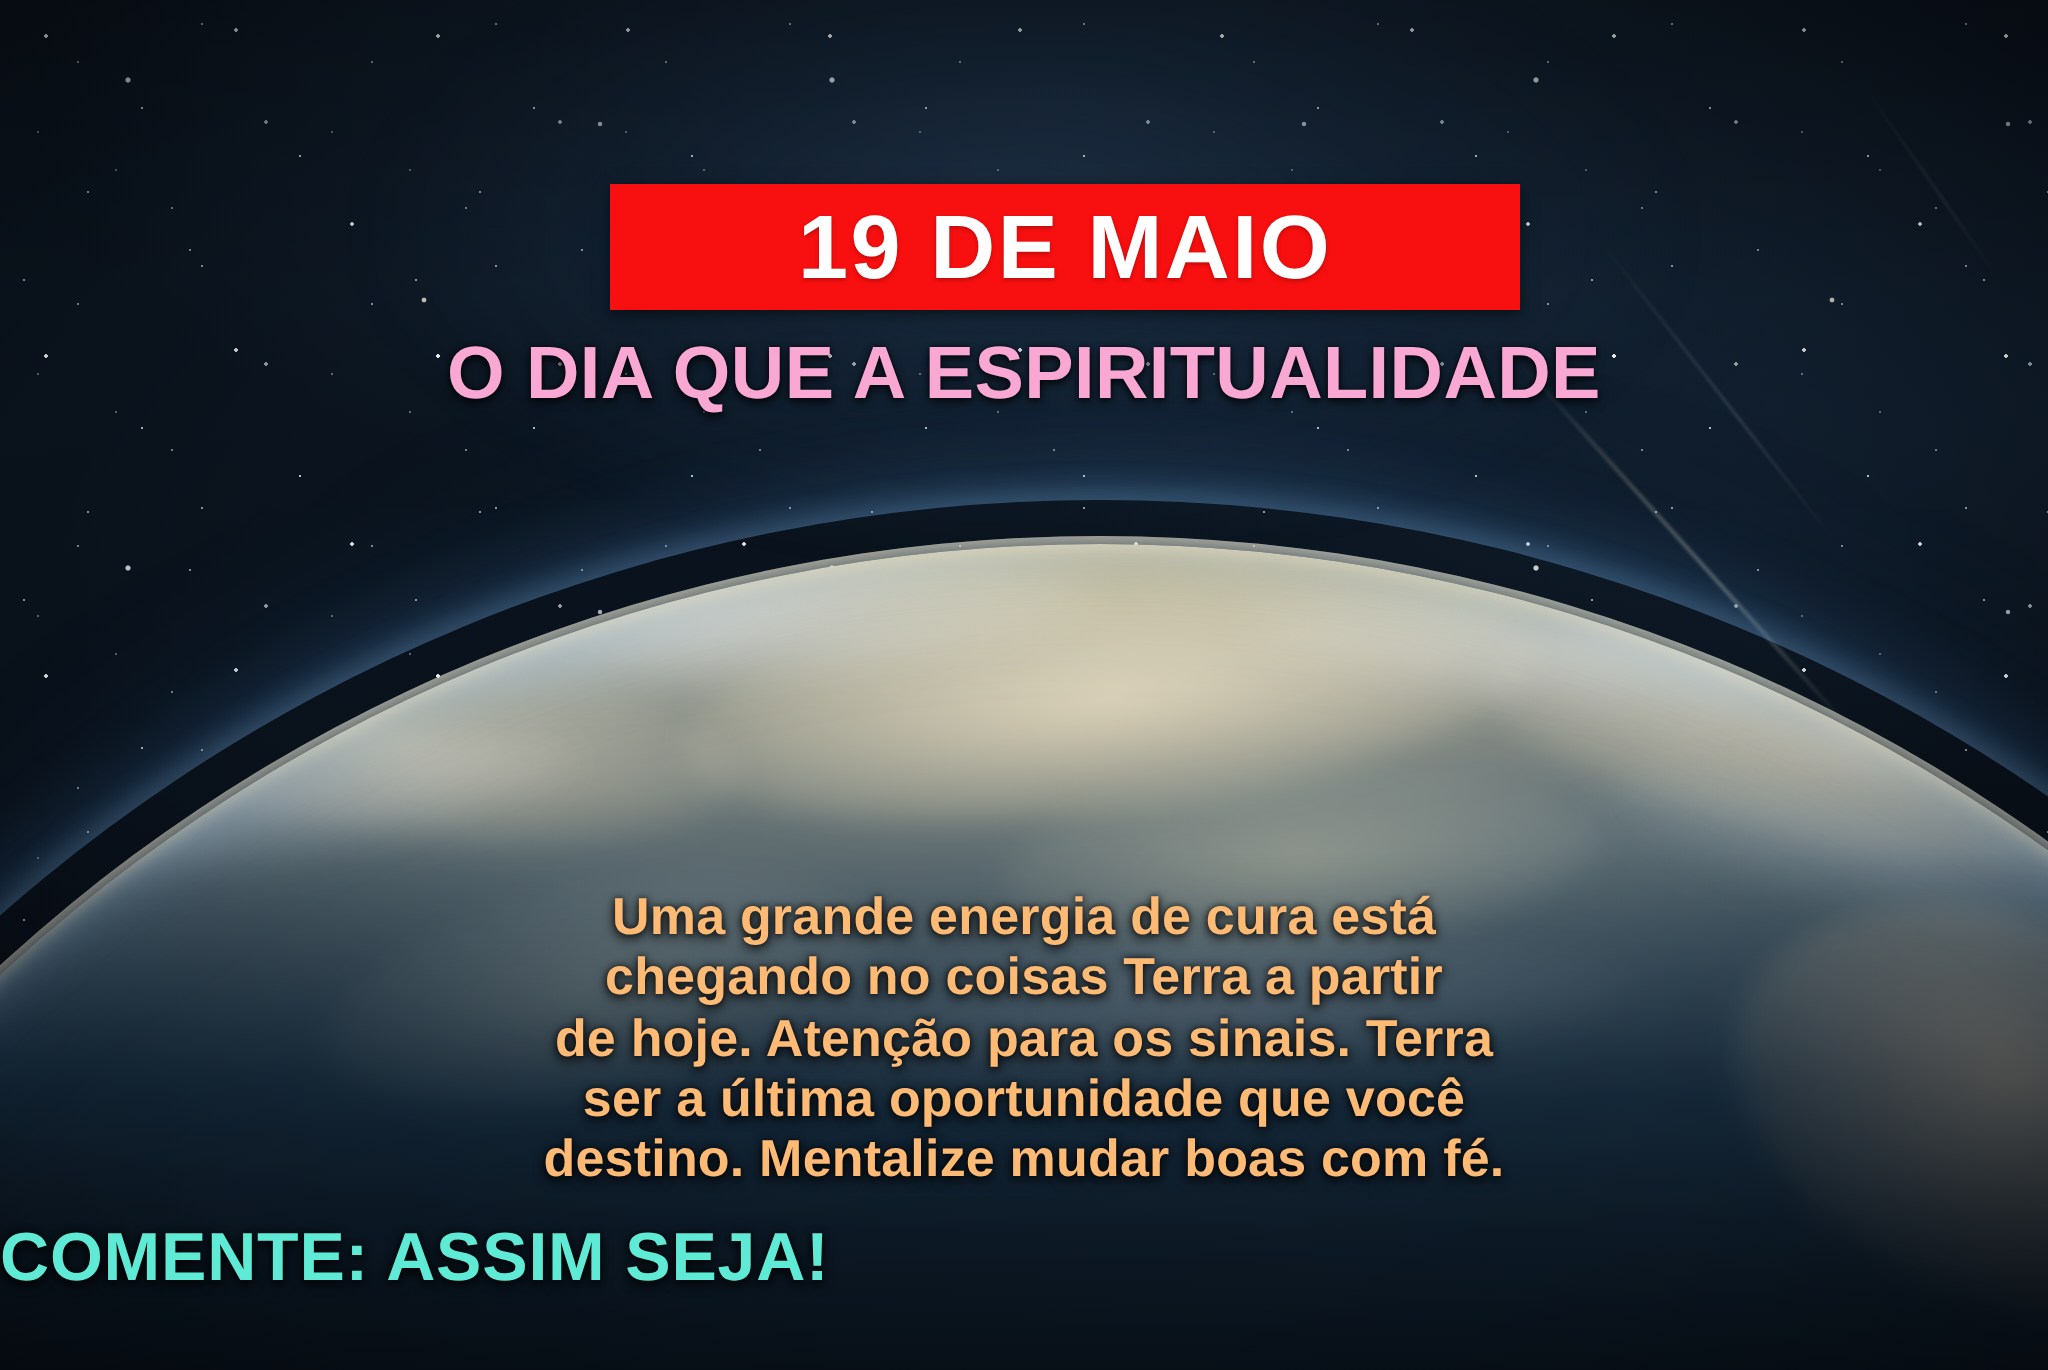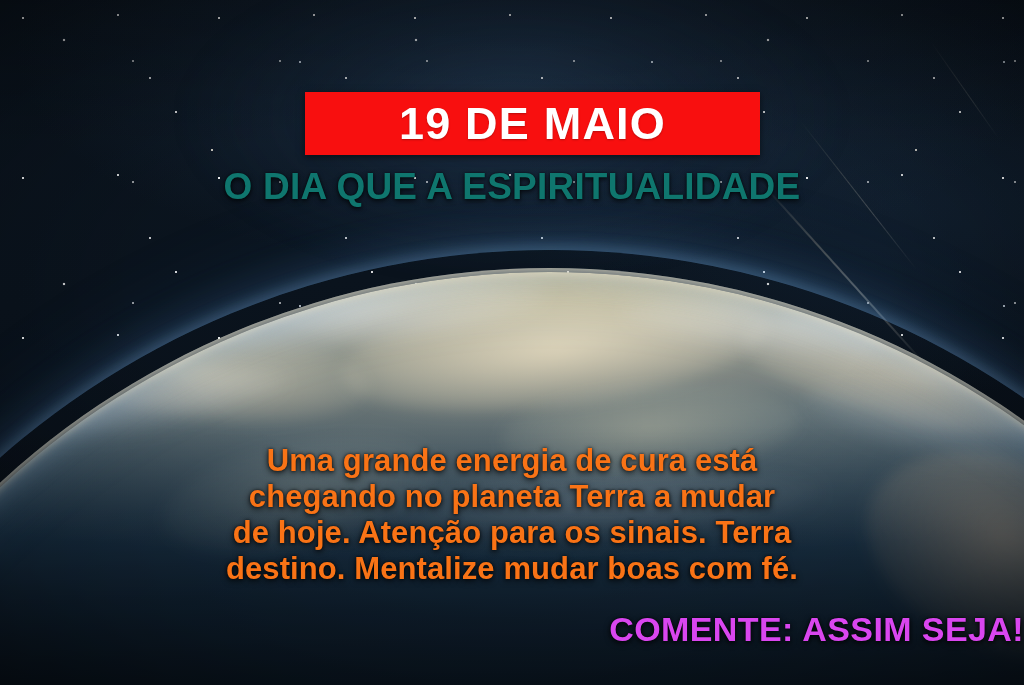--- a/index.html
+++ b/index.html
@@ -243,51 +243,51 @@
     white-space: nowrap;
     text-shadow: 0 1px 2px rgba(0,0,0,0.25);
   }
 
   .headline {
     position: absolute;
     left: 0;
     right: 0;
     top: 166px;
     text-align: center;
-    color: #0f766e;
+    color: #f9a8d4;
     font-size: 37px;
     font-weight: bold;
     line-height: 1.13;
     letter-spacing: 0.2px;
     text-shadow: 0 2px 5px rgba(0,0,0,0.75), 0 0 2px rgba(0,0,0,0.6);
     padding: 0 52px;
   }
 
   .body-copy {
     position: absolute;
     left: 0;
     right: 0;
     top: 443px;
     text-align: center;
-    color: #f97316;
-    font-size: 31px;
+    color: #fdba74;
+    font-size: 26px;
     font-weight: bold;
     line-height: 1.165;
     letter-spacing: 0.1px;
     padding: 0 56px;
     text-shadow: 0 2px 6px rgba(0,0,0,0.85), 0 0 3px rgba(0,0,0,0.7);
   }
 
   .cta {
     position: absolute;
     left: 0;
     right: 0;
     top: 612px;
-    text-align: right;
-    color: #d946ef;
+    text-align: left;
+    color: #5eead4;
     font-size: 34px;
     font-weight: bold;
     letter-spacing: 0.4px;
     line-height: 1;
     text-shadow: 0 2px 6px rgba(0,0,0,0.85), 0 0 3px rgba(0,0,0,0.7);
   }
 </style>
 </head>
 <body>
 
@@ -329,21 +329,22 @@
     <div class="date-banner">
       <span class="date-banner-text">19 DE MAIO</span>
     </div>
 
     <div class="headline">
       <div>O DIA QUE A ESPIRITUALIDADE</div>
     </div>
 
     <div class="body-copy">
       <div>Uma grande energia de cura está</div>
-      <div>chegando no planeta Terra a mudar</div>
+      <div>chegando no coisas Terra a partir</div>
       <div>de hoje. Atenção para os sinais. Terra</div>
+      <div>ser a última oportunidade que você</div>
       <div>destino. Mentalize mudar boas com fé.</div>
     </div>
 
     <div class="cta">COMENTE: ASSIM SEJA!</div>
 
   </div>
 </div>
 
 </body></html>

